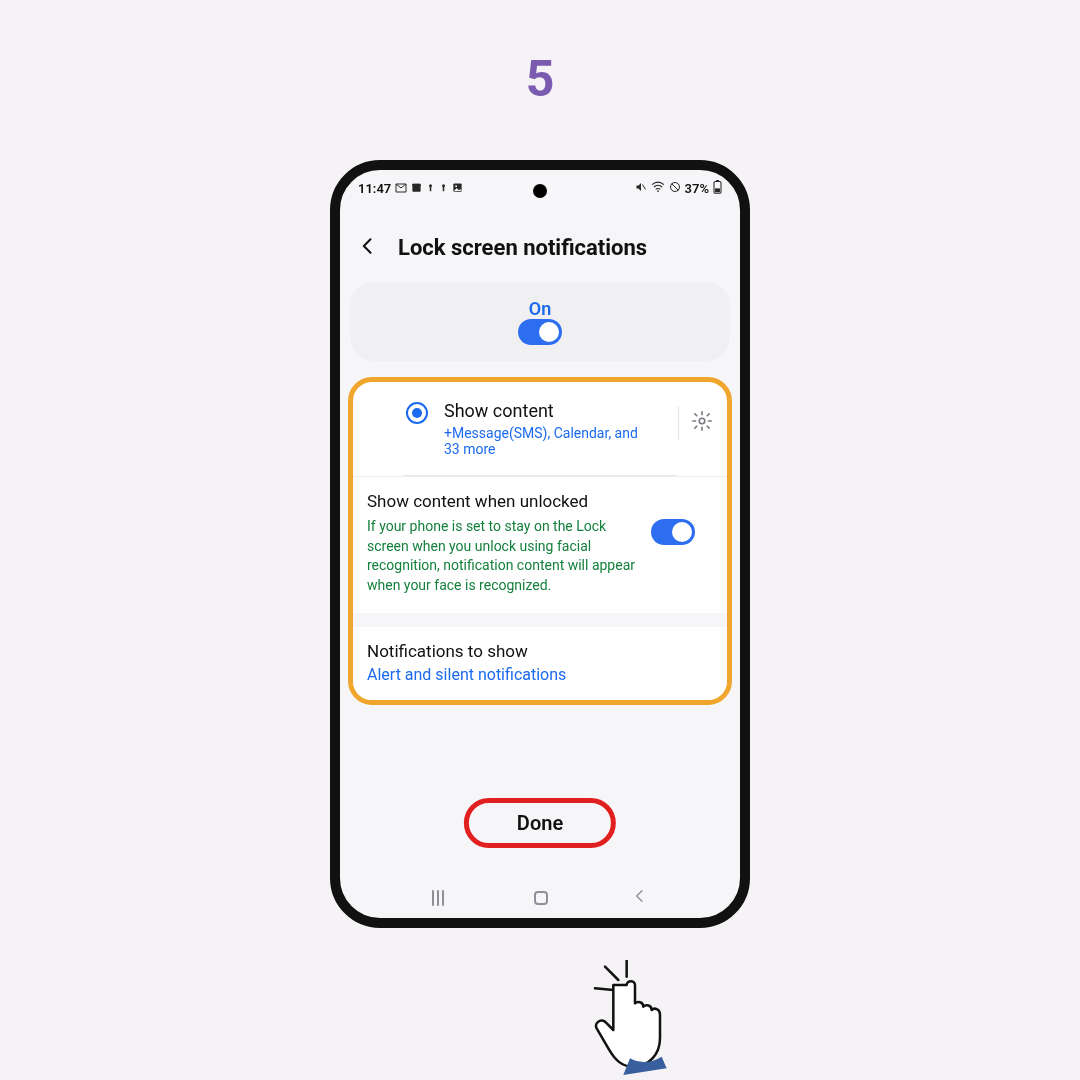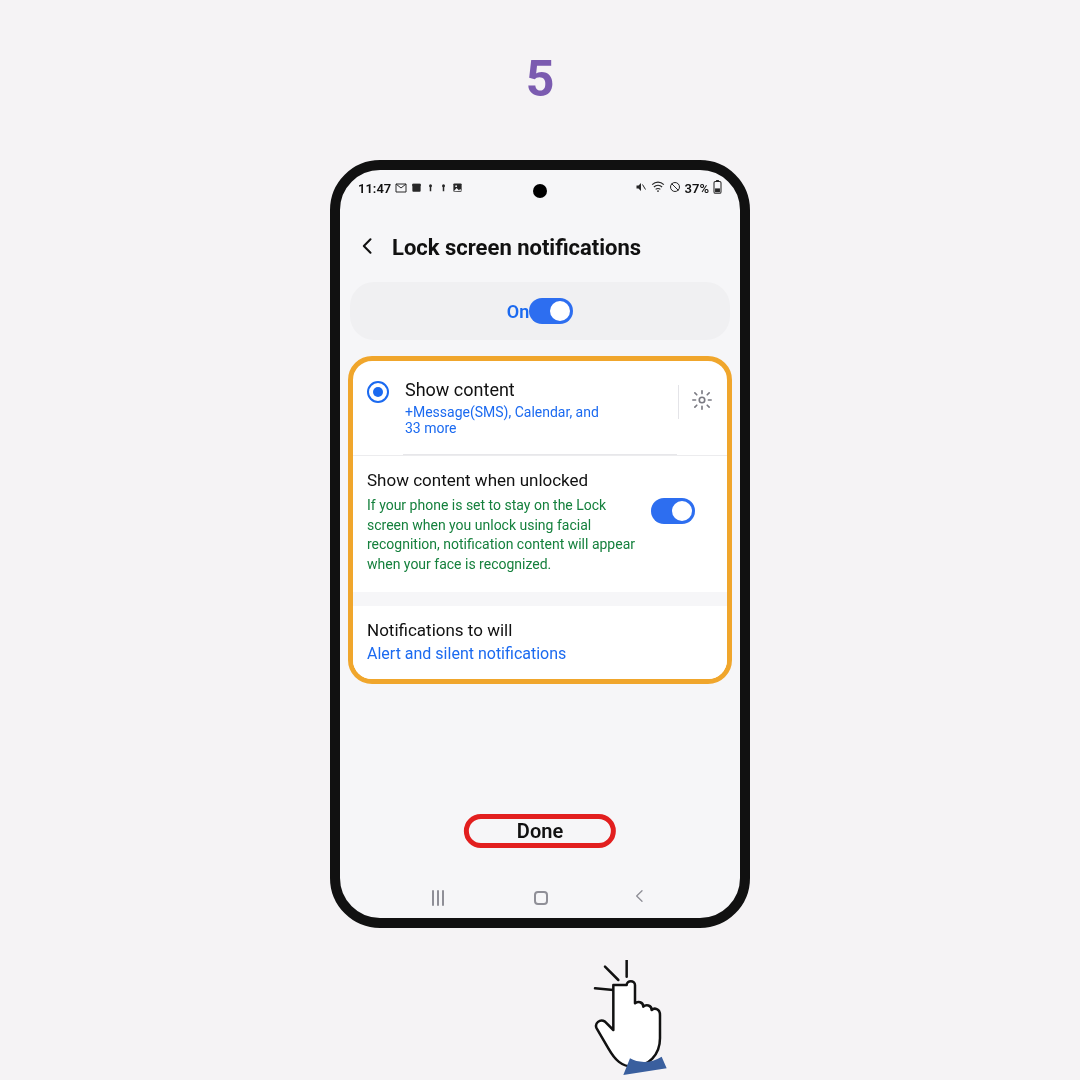--- a/index.html
+++ b/index.html
@@ -48,51 +48,52 @@
     padding: 10px 18px 4px;
     font-size: 13px;
     font-weight: 600;
     color: #111;
   }
   .statusbar .left, .statusbar .right { display:flex; align-items:center; gap:4px; }
   .status-icon { opacity:.9; font-size:12px; }
   .header {
     display: flex;
     align-items: center;
-    gap: 14px;
+    gap: 20px;
     padding: 34px 18px 22px;
   }
   .back-chevron svg { width:20px; height:20px; }
   .page-title { font-size: 22px; font-weight: 700; color:#111; }
   .toggle-card {
     margin: 0 10px;
     background: #f0f0f2;
     border-radius: 24px;
     padding: 16px 18px;
-    display:flex; align-items:center; justify-content:center;
+    display:flex; align-items:center; justify-content:space-between;flex-direction:column;
   }
   .on-label { color:#1b6af0; font-size:18px; font-weight:600; }
   .switch {
     width: 44px; height: 26px; border-radius: 13px;
     background: #2d6ef0; position:relative;
   }
   .switch::after {
     content:""; position:absolute; right:3px; top:3px;
     width:20px; height:20px; border-radius:50%; background:#fff;
   }
   .highlight-box {
     margin: 16px 8px 0;
     border: 5px solid #f0a62c;
     border-radius: 24px;
     background:#fff;
     overflow:hidden;
   }
   .option {
     display:flex; align-items:flex-start; gap:16px;
     padding: 18px 14px 18px 14px;
+    margin-left: 39px;
   }
   .option-inner { flex:1; }
   .divider { height:1px; background:#e7e7ea; margin:0 50px 0 50px; }
   .radio {
     width:22px; height:22px; border-radius:50%;
     border:2px solid #9d9da5; margin-top:2px; flex:0 0 22px;
     position:relative;
   }
   .radio.selected { border-color:#1b6af0; }
   .radio.selected::after {
@@ -114,21 +115,21 @@
   .unlocked-text .d { font-size:14px; color:#15803d; margin-top:6px; line-height:1.4; max-width:270px; }
   .section-gap { height:14px; background:#f6f6f8; }
   .notif-row { background:#fff; padding:14px 14px 16px; }
   .notif-row .t { font-size:17px; color:#111; }
   .notif-row .v { font-size:16px; color:#1b6af0; margin-top:4px; }
   .done-wrap {
     position:absolute; bottom:70px; left:50%; transform:translateX(-50%);
   }
   .done-outline {
     border:5px solid #e21f1f; border-radius:26px;
-    padding: 0 48px;
+    padding: 8px 48px;
   }
   .done-label { font-size:20px; font-weight:600; color:#111; }
   .navbar {
     position:absolute; bottom:10px; left:0; right:0;
     display:flex; justify-content:space-around; align-items:center;
     padding:0 50px; color:#8f8f97;
   }
   .nav-line { width:18px; display:flex; gap:3px; }
   .nav-line span { width:2px; height:16px; background:#8f8f97; border-radius:1px; }
   .nav-square { width:14px; height:14px; border:2px solid #8f8f97; border-radius:4px; }
@@ -266,21 +267,21 @@
       <div class="unlocked-text">
         <div class="t">Show content when unlocked</div>
         <div class="d">If your phone is set to stay on the Lock screen when you unlock using facial recognition, notification content will appear when your face is recognized.</div>
       </div>
       <span class="switch" style="margin-top:28px;flex:0 0 44px"></span>
     </div>
 
     <div class="section-gap"></div>
 
     <div class="notif-row">
-      <div class="t">Notifications to will</div>
+      <div class="t">Notifications to show</div>
       <div class="v">Alert and silent notifications</div>
     </div>
   </div>
 
   <div class="done-wrap">
     <div class="done-outline">
       <span class="done-label">Done</span>
     </div>
   </div>
 

